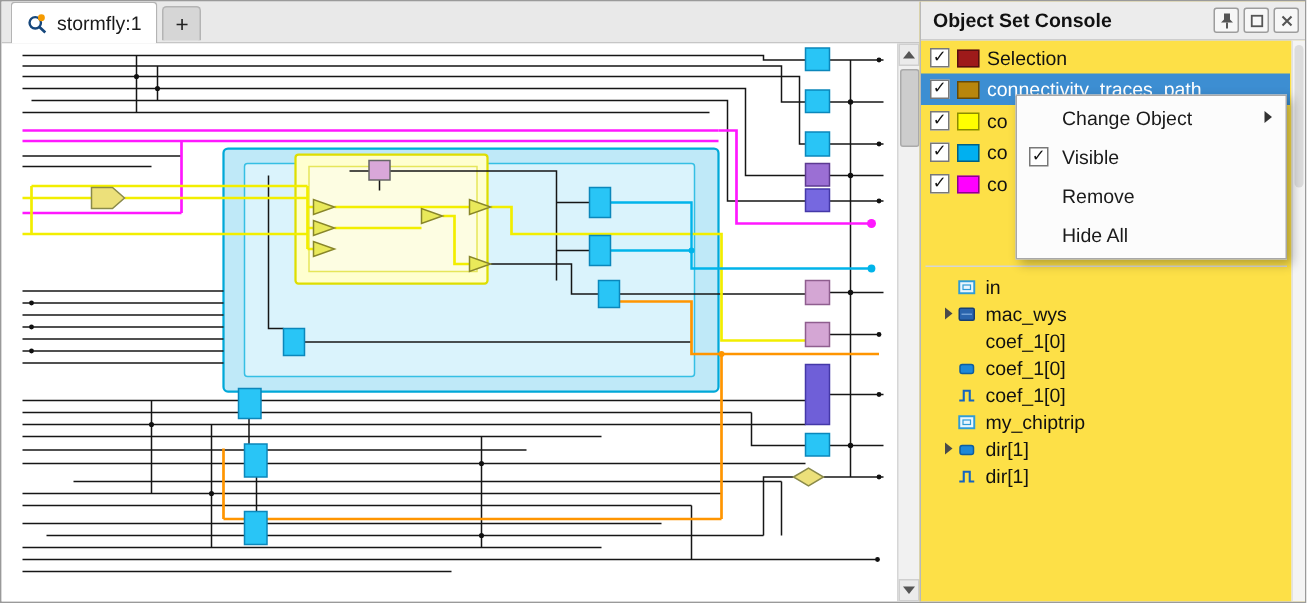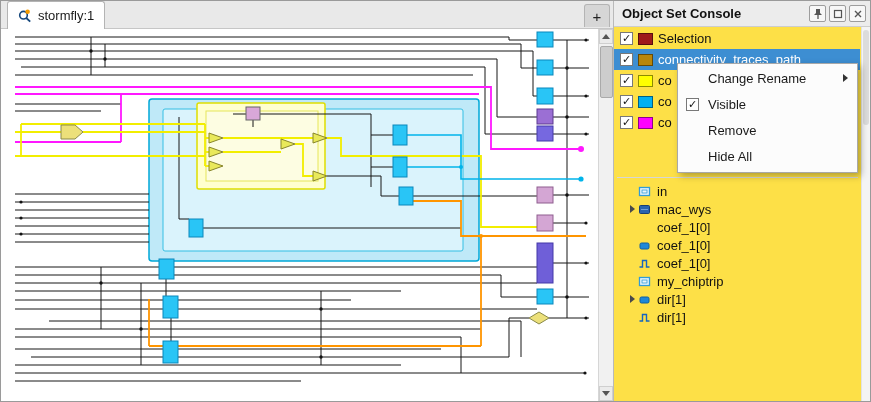--- a/index.html
+++ b/index.html
@@ -3,21 +3,21 @@
 <meta charset="utf-8">
 <style>
   html,body{margin:0;padding:0;background:#fff;}
   body{font-family:"Liberation Sans",sans-serif;}
   .window{position:relative;width:871px;height:402px;box-sizing:border-box;
           border:1px solid #9a9a9a;background:#fff;overflow:hidden;}
 
   
   .tabbar{position:absolute;left:0;top:0;width:612px;height:28px;background:#e9e9e9;
           border-bottom:1px solid #c6c6c6;box-sizing:border-box;
-          display:flex;align-items:flex-end;padding-left:6px;justify-content:space-between;}
+          display:flex;align-items:flex-end;padding-left:6px;}
   .tab{height:25px;display:flex;align-items:center;gap:6px;padding:0 10px;
        border:1px solid #b4b4b4;border-bottom:none;border-radius:3px 3px 0 0;
        background:#dcdcdc;margin-right:3px;font-size:13px;color:#1a1a1a;}
   .tab.active{background:#fff;height:27px;margin-bottom:-1px;}
   .tab.plus{width:24px;justify-content:center;padding:0;height:22px;margin-bottom:1px;
             font-size:15px;color:#222;background:#d6d6d6;}
 
   
   .canvas{position:absolute;left:0;top:28px;width:597px;height:372px;background:#fff;overflow:hidden;}
   .canvas svg{display:block;}
@@ -411,21 +411,21 @@
       </div>
     </div>
 
     <div class="panel-scroll">
       <div class="panel-thumb"></div>
     </div>
   </div>
 
   <div class="context-menu">
     <div class="mitem">
-      <span>Change Rename</span>
+      <span>Change Object</span>
       <span class="sub-arrow"></span>
     </div>
     <div class="mitem">
       <span class="mcb">
           <span class="ck">✓</span>
         </span>
       <span>Visible</span>
     </div>
     <div class="mitem">
       <span>Remove</span>

